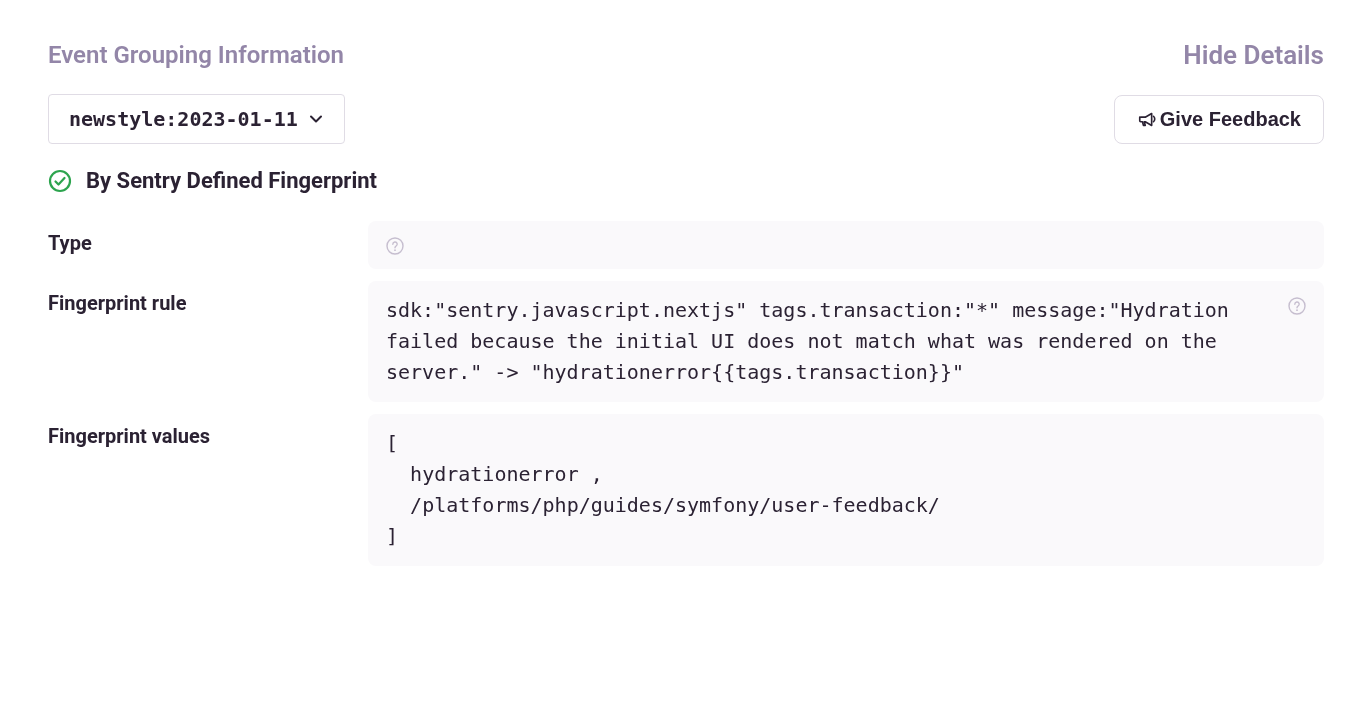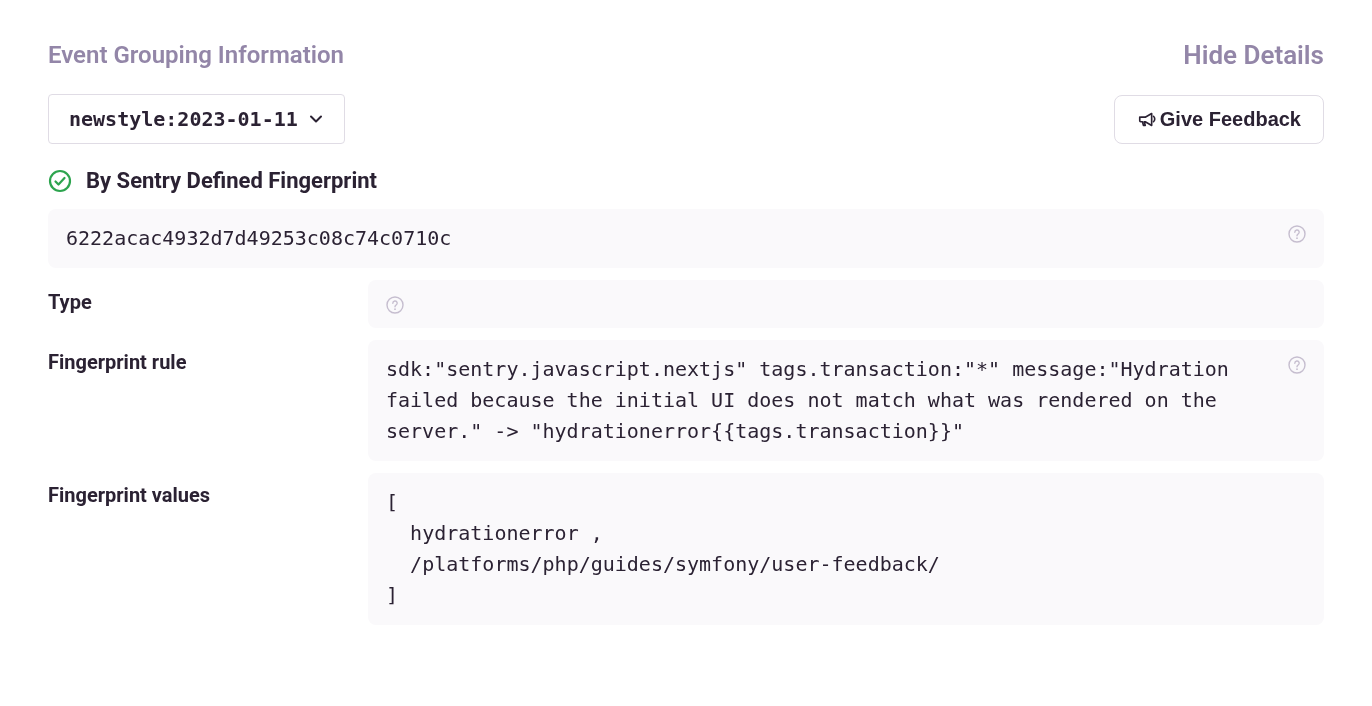--- a/index.html
+++ b/index.html
@@ -146,30 +146,20 @@
   <span class="check-icon">
     <svg width="24" height="24" viewBox="0 0 24 24" fill="none">
       <circle cx="12" cy="12" r="10" stroke="#2da44e" stroke-width="2.2"></circle>
       <path d="M7.5 12.5 L10.5 15.5 L16.5 9" stroke="#2da44e" stroke-width="2.2" stroke-linecap="round" stroke-linejoin="round"></path>
     </svg>
   </span>
   <span class="fingerprint-heading-text">By Sentry Defined Fingerprint</span>
 </div>
 
 <div class="kv-row">
-  <div class="kv-value">
-    <span class="kv-value-text">6222acac4932d7d49253c08c74c0710c</span>
-    <span class="help-icon">
-      <svg width="18" height="18" viewBox="0 0 18 18" fill="none">
-        <circle cx="9" cy="9" r="8" stroke="#c6becf" stroke-width="1.4"></circle>
-        <path d="M6.8 7.2 a2.2 2.2 0 1 1 3.2 2 c-0.8 0.4 -1 0.9 -1 1.6" stroke="#c6becf" stroke-width="1.4" stroke-linecap="round" fill="none"></path>
-        <circle cx="9" cy="13.2" r="0.9" fill="#c6becf"></circle>
-      </svg>
-    </span>
-  </div>
 </div>
 
 <div class="kv-row">
   <div class="kv-label">Type</div>
   <div class="kv-value">
     <span class="help-icon">
       <svg width="18" height="18" viewBox="0 0 18 18" fill="none">
         <circle cx="9" cy="9" r="8" stroke="#c6becf" stroke-width="1.4"></circle>
         <path d="M6.8 7.2 a2.2 2.2 0 1 1 3.2 2 c-0.8 0.4 -1 0.9 -1 1.6" stroke="#c6becf" stroke-width="1.4" stroke-linecap="round" fill="none"></path>
         <circle cx="9" cy="13.2" r="0.9" fill="#c6becf"></circle>

